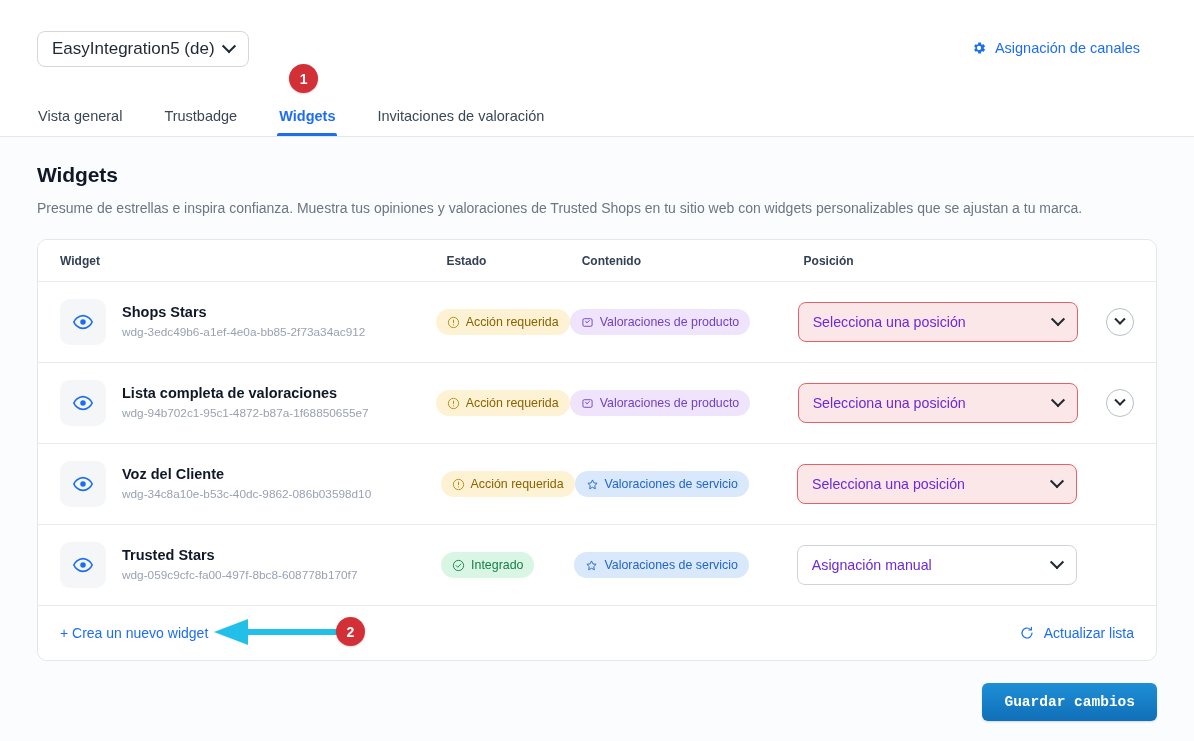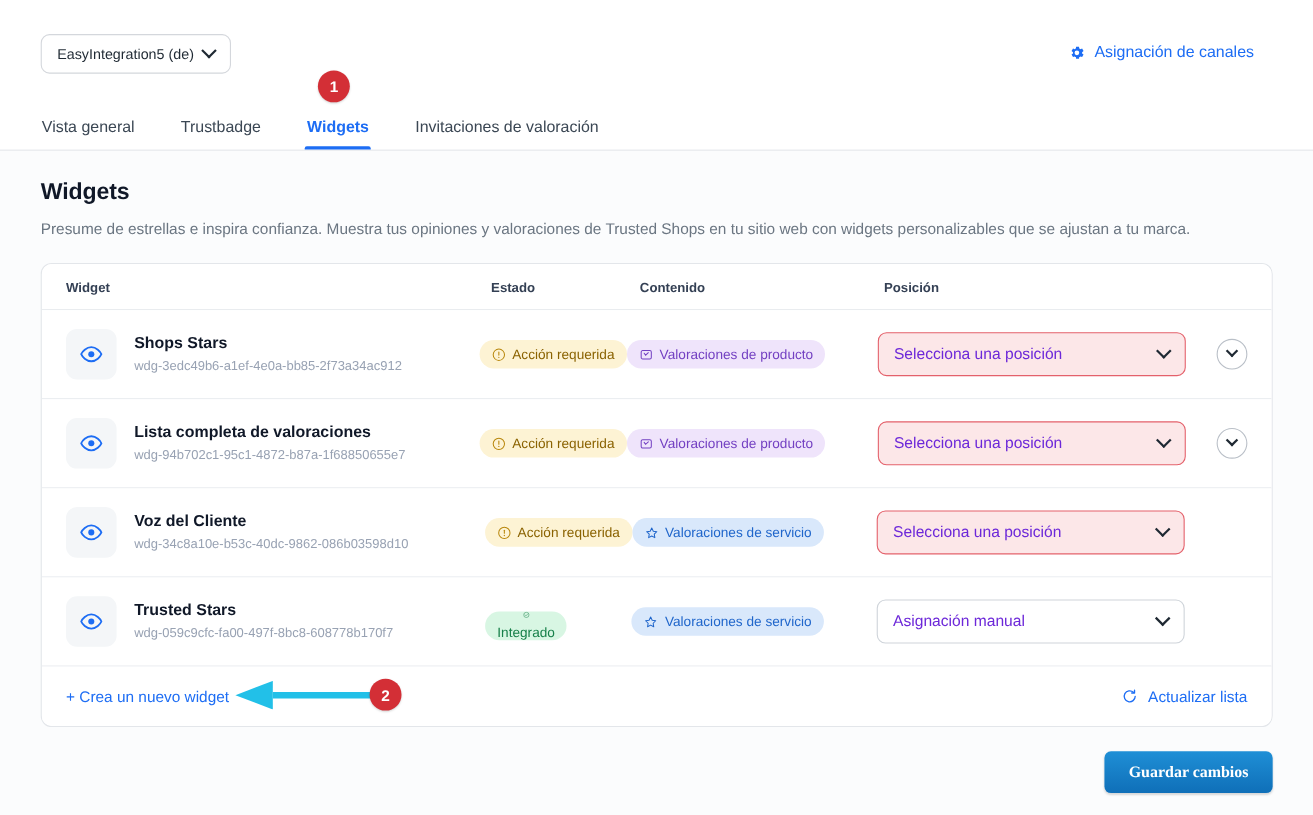--- a/index.html
+++ b/index.html
@@ -26,21 +26,21 @@
     left: 37px;
     top: 31px;
     height: 36px;
     padding: 0 14px;
     display: flex;
     align-items: center;
     gap: 9px;
     border: 1px solid #d4d7dc;
     border-radius: 8px;
     background: #fff;
-    font-size: 13px;
+    font-size: 17px;
     color: #1f2933;
     cursor: pointer;
     white-space: nowrap;
   }
   .chev {
     display: inline-block;
     width: 10px; height: 10px;
     border-right: 2.2px solid currentColor;
     border-bottom: 2.2px solid currentColor;
     transform: rotate(45deg) translate(-2px,-2px);
@@ -181,21 +181,21 @@
     display: inline-flex;
     align-items: center;
     gap: 6px;
     height: 26px;
     padding: 0 11px;
     border-radius: 13px;
     font-size: 12.4px;
     white-space: nowrap;
   }
   .pill-warn { background: #fdf3d4; color: #8a6200; }
-  .pill-ok   { background: #d8f6e3; color: #17804a; flex-direction: column; }
+  .pill-ok   { background: #d8f6e3; color: #17804a; }
   .pill-prod { background: #efe4fb; color: #7340c2; }
   .pill-serv { background: #d9e8fb; color: #2066cb; }
 
   .select {
     display: flex;
     align-items: center;
     justify-content: space-between;
     width: 280px;
     height: 40px;
     padding: 0 14px;
@@ -257,21 +257,21 @@
   }
   .save-btn {
     height: 38px;
     padding: 0 22px;
     border: none;
     border-radius: 6px;
     background: linear-gradient(180deg,#1f8fd6 0%,#0f6fb8 100%);
     color: #fff;
     font-size: 14.5px;
     font-weight: 700;
-    font-family: Liberation Serif, serif;
+    font-family: Liberation Mono, monospace;
     cursor: pointer;
     box-shadow: 0 1px 2px rgba(0,0,0,.15);
   }
 
   
   .anno-arrow {
     position: absolute;
     left: 212px;
     top: 619px;
     width: 128px;

